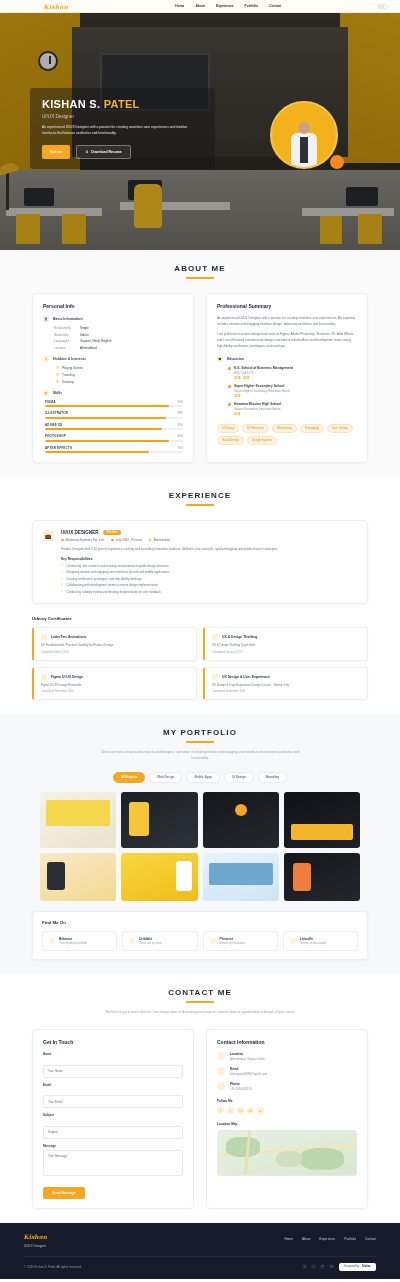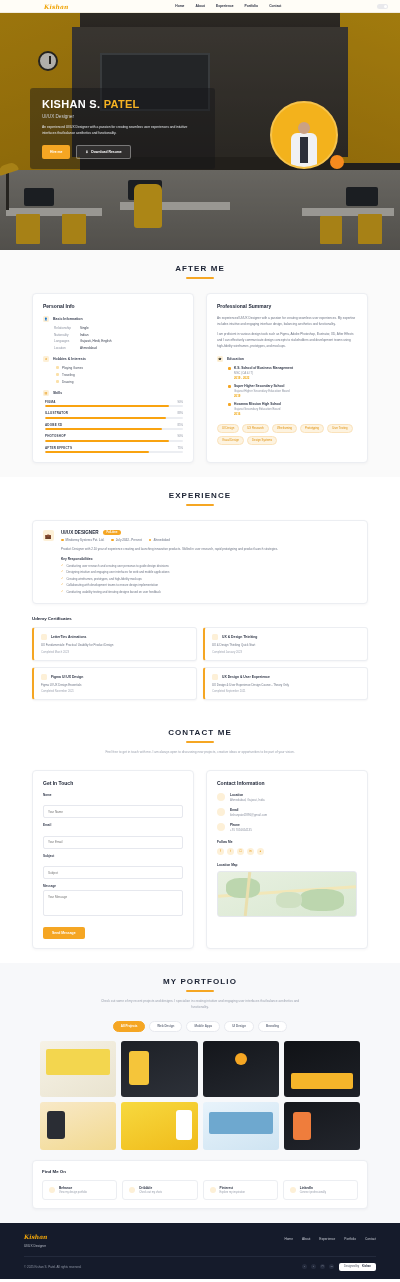--- a/index.html
+++ b/index.html
@@ -317,21 +317,21 @@
       </div>
     </div>
 
     <div class="avatar-ring">
       <div class="avatar-person"></div>
     </div>
     <div class="orb"></div>
   </div>
 
   <div class="section sec-about">
-    <div class="sec-title">AFTER ME</div>
+    <div class="sec-title">ABOUT ME</div>
     <div class="sec-underline"></div>
 
     <div class="cards-row">
 
       <div class="card card-pane">
         <div class="pane-title">Personal Info</div>
 
         <div class="grp">
           <div class="grp-ico">👤</div>
           <div class="grp-label">Basic Information</div>
@@ -541,91 +541,20 @@
         <div class="cert-head">
             <div class="cert-ico"></div>
           <div class="cert-name">UX Design &amp; User Experience</div>
           </div>
         <div class="cert-desc">UX Design &amp; User Experience Design Course - Theory Only</div>
         <div class="cert-date">Completed September 2021</div>
       </div>
     </div>
   </div>
 
-  <div class="section sec-contact">
-    <div class="sec-title">CONTACT ME</div>
-    <div class="sec-underline"></div>
-    <div class="sec-sub">Feel free to get in touch with me. I am always open to discussing new projects, creative ideas or opportunities to be part of your vision.</div>
-
-    <div class="contact-row">
-      <div class="card contact-pane">
-        <div class="pane-title">Get In Touch</div>
-        <div class="field">
-          <label>Name</label>
-          <input placeholder="Your Name" style="">
-        </div>
-        <div class="field">
-          <label>Email</label>
-          <input placeholder="Your Email" style="">
-        </div>
-        <div class="field">
-          <label>Subject</label>
-          <input placeholder="Subject" style="">
-        </div>
-        <div class="field">
-          <label>Message</label>
-          <textarea placeholder="Your Message" style=""></textarea>
-        </div>
-        <button class="send-btn">Send Message</button>
-      </div>
-
-      <div class="card contact-pane">
-        <div class="pane-title">Contact Information</div>
-
-        <div class="ci">
-          <div class="ci-ico"></div>
-          <div>
-              <div class="ci-label">Location</div>
-          <div class="ci-val">Ahmedabad, Gujarat, India</div>
-            </div>
-        </div>
-        <div class="ci">
-          <div class="ci-ico"></div>
-          <div>
-              <div class="ci-label">Email</div>
-          <div class="ci-val">kishanpatel2896@gmail.com</div>
-            </div>
-        </div>
-        <div class="ci">
-          <div class="ci-ico"></div>
-          <div>
-              <div class="ci-label">Phone</div>
-          <div class="ci-val">+91 7016654135</div>
-            </div>
-        </div>
-
-        <div class="follow-title">Follow Me</div>
-        <div class="follow-row">
-          <div class="follow-ico">f</div>
-          <div class="follow-ico">t</div>
-          <div class="follow-ico">☐</div>
-          <div class="follow-ico">in</div>
-          <div class="follow-ico">●</div>
-        </div>
-
-        <div class="map-title">Location Map</div>
-        <div class="map">
-          <div class="map-blob b1"></div>
-            <div class="map-blob b2"></div>
-            <div class="map-blob b3"></div>
-        </div>
-      </div>
-    </div>
-  </div>
-
   <div class="section sec-port">
     <div class="sec-title">MY PORTFOLIO</div>
     <div class="sec-underline"></div>
     <div class="sec-sub">Check out some of my recent projects and designs. I specialize in creating intuitive and engaging user interfaces that balance aesthetics and functionality.</div>
 
     <div class="filters">
       <span class="filter active">All Projects</span>
       <span class="filter">Web Design</span>
       <span class="filter">Mobile Apps</span>
       <span class="filter">UI Design</span>
@@ -671,20 +600,91 @@
           <div class="social-ico"></div>
           <div>
               <div class="social-name">LinkedIn</div>
           <div class="social-sub">Connect professionally</div>
             </div>
         </div>
       </div>
     </div>
   </div>
 
+  <div class="section sec-contact">
+    <div class="sec-title">CONTACT ME</div>
+    <div class="sec-underline"></div>
+    <div class="sec-sub">Feel free to get in touch with me. I am always open to discussing new projects, creative ideas or opportunities to be part of your vision.</div>
+
+    <div class="contact-row">
+      <div class="card contact-pane">
+        <div class="pane-title">Get In Touch</div>
+        <div class="field">
+          <label>Name</label>
+          <input placeholder="Your Name" style="">
+        </div>
+        <div class="field">
+          <label>Email</label>
+          <input placeholder="Your Email" style="">
+        </div>
+        <div class="field">
+          <label>Subject</label>
+          <input placeholder="Subject" style="">
+        </div>
+        <div class="field">
+          <label>Message</label>
+          <textarea placeholder="Your Message" style=""></textarea>
+        </div>
+        <button class="send-btn">Send Message</button>
+      </div>
+
+      <div class="card contact-pane">
+        <div class="pane-title">Contact Information</div>
+
+        <div class="ci">
+          <div class="ci-ico"></div>
+          <div>
+              <div class="ci-label">Location</div>
+          <div class="ci-val">Ahmedabad, Gujarat, India</div>
+            </div>
+        </div>
+        <div class="ci">
+          <div class="ci-ico"></div>
+          <div>
+              <div class="ci-label">Email</div>
+          <div class="ci-val">kishanpatel2896@gmail.com</div>
+            </div>
+        </div>
+        <div class="ci">
+          <div class="ci-ico"></div>
+          <div>
+              <div class="ci-label">Phone</div>
+          <div class="ci-val">+91 7016654135</div>
+            </div>
+        </div>
+
+        <div class="follow-title">Follow Me</div>
+        <div class="follow-row">
+          <div class="follow-ico">f</div>
+          <div class="follow-ico">t</div>
+          <div class="follow-ico">☐</div>
+          <div class="follow-ico">in</div>
+          <div class="follow-ico">●</div>
+        </div>
+
+        <div class="map-title">Location Map</div>
+        <div class="map">
+          <div class="map-blob b1"></div>
+            <div class="map-blob b2"></div>
+            <div class="map-blob b3"></div>
+        </div>
+      </div>
+    </div>
+  </div>
+
   <div class="footer">
     <div class="footer-top">
       <div>
         <div class="f-brand">Kishan</div>
         <div class="f-role">UI/UX Designer</div>
       </div>
       <div class="f-nav">
         <span>Home</span>
         <span>About</span>
         <span>Experience</span>

